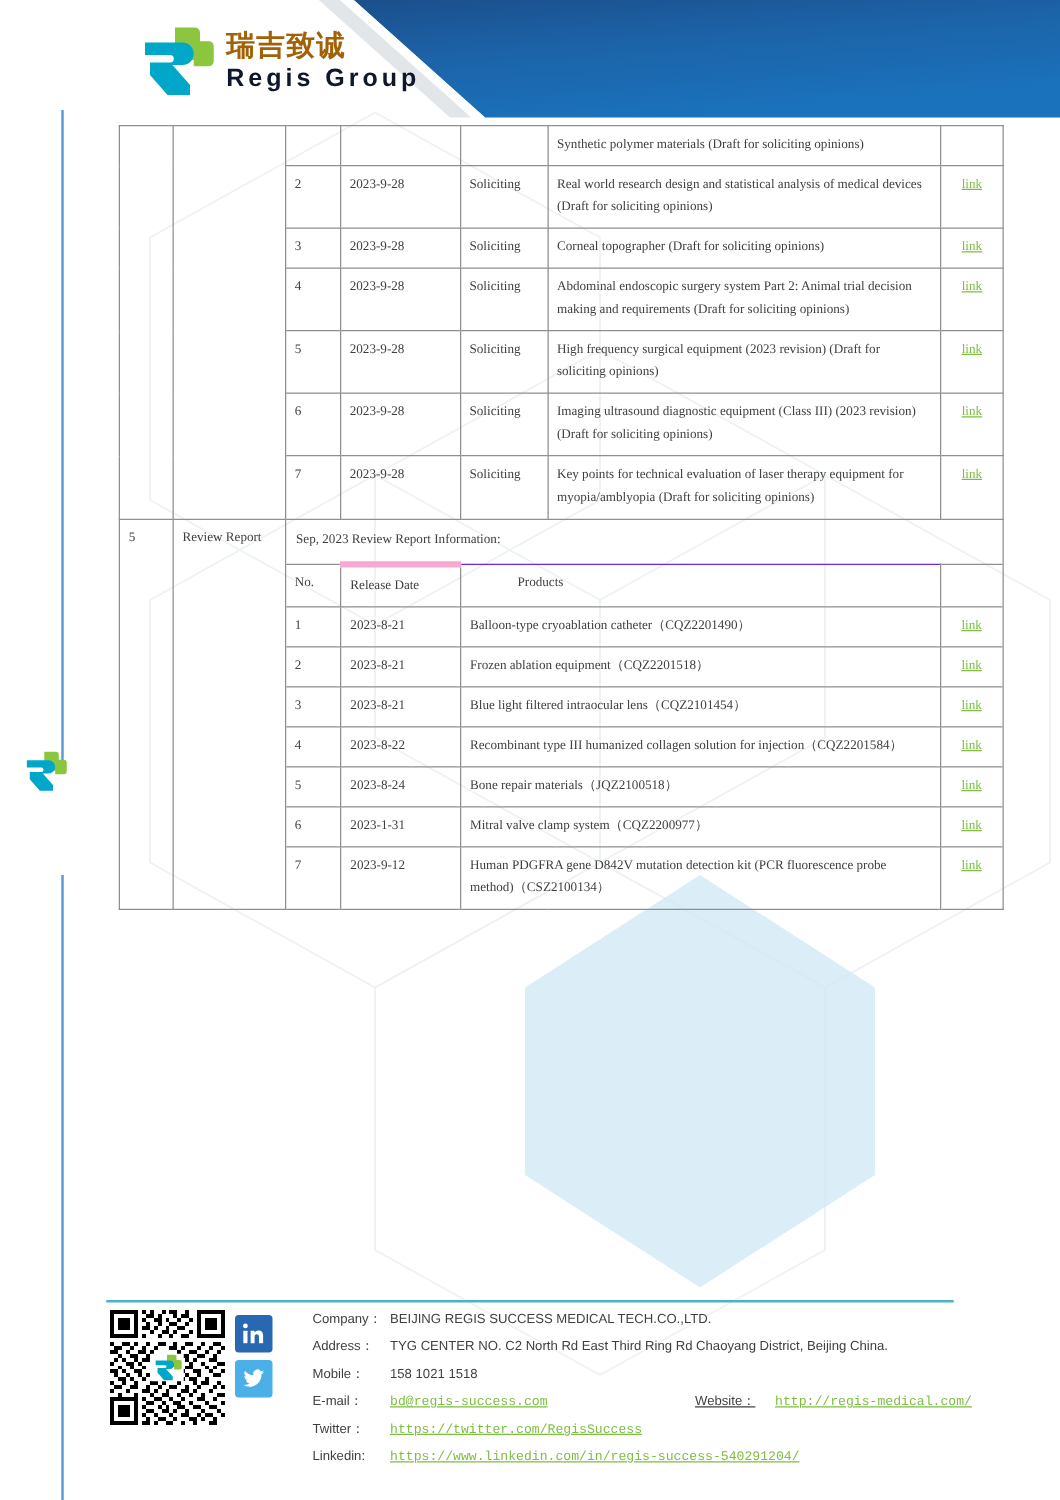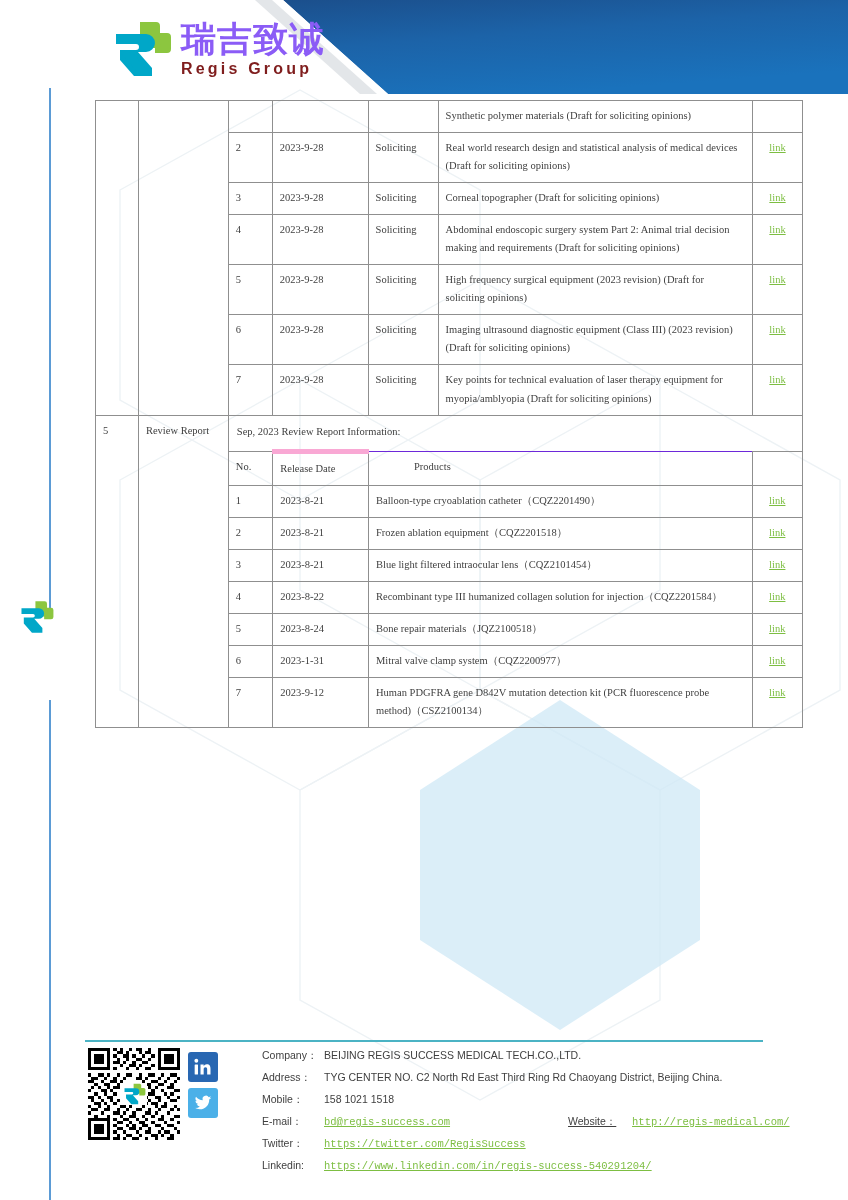--- a/index.html
+++ b/index.html
@@ -46,30 +46,30 @@
     gap: 9px;
   }
   .logo-text-block {
     display: flex;
     flex-direction: column;
     justify-content: center;
     line-height: 1;
   }
   .logo-cn {
     font-family: "DejaVu Sans", sans-serif;
-    font-size: 35px;
+    font-size: 23px;
     font-weight: 700;
-    color: #8b5cf6;
+    color: #a16207;
     letter-spacing: 1px;
   }
   .logo-en {
     font-family: "Liberation Sans", sans-serif;
-    font-size: 16px;
+    font-size: 20px;
     font-weight: 700;
-    color: #7f1d1d;
+    color: #0f172a;
     letter-spacing: 3.2px;
     margin-top: 4px;
   }
 
   
   .left-rail {
     position: absolute;
     left: 49px;
     width: 2px;
     background: #5B9BD5;
@@ -182,21 +182,21 @@
     width: 30px; height: 30px;
     border-radius: 3px;
     display: flex;
     align-items: center;
     justify-content: center;
   }
   .si-linkedin { background: #2867B2; }
   .si-twitter  { background: #4BB0E8; }
 
   .contact-block {
-    margin-left: 44px;
+    margin-left: 32px;
     font-size: 10.5px;
     color: #3f3f3f;
     line-height: 1;
     flex: 1 1 auto;
     padding-top: 2px;
   }
   .crow {
     display: flex;
     align-items: baseline;
     height: 22px;

